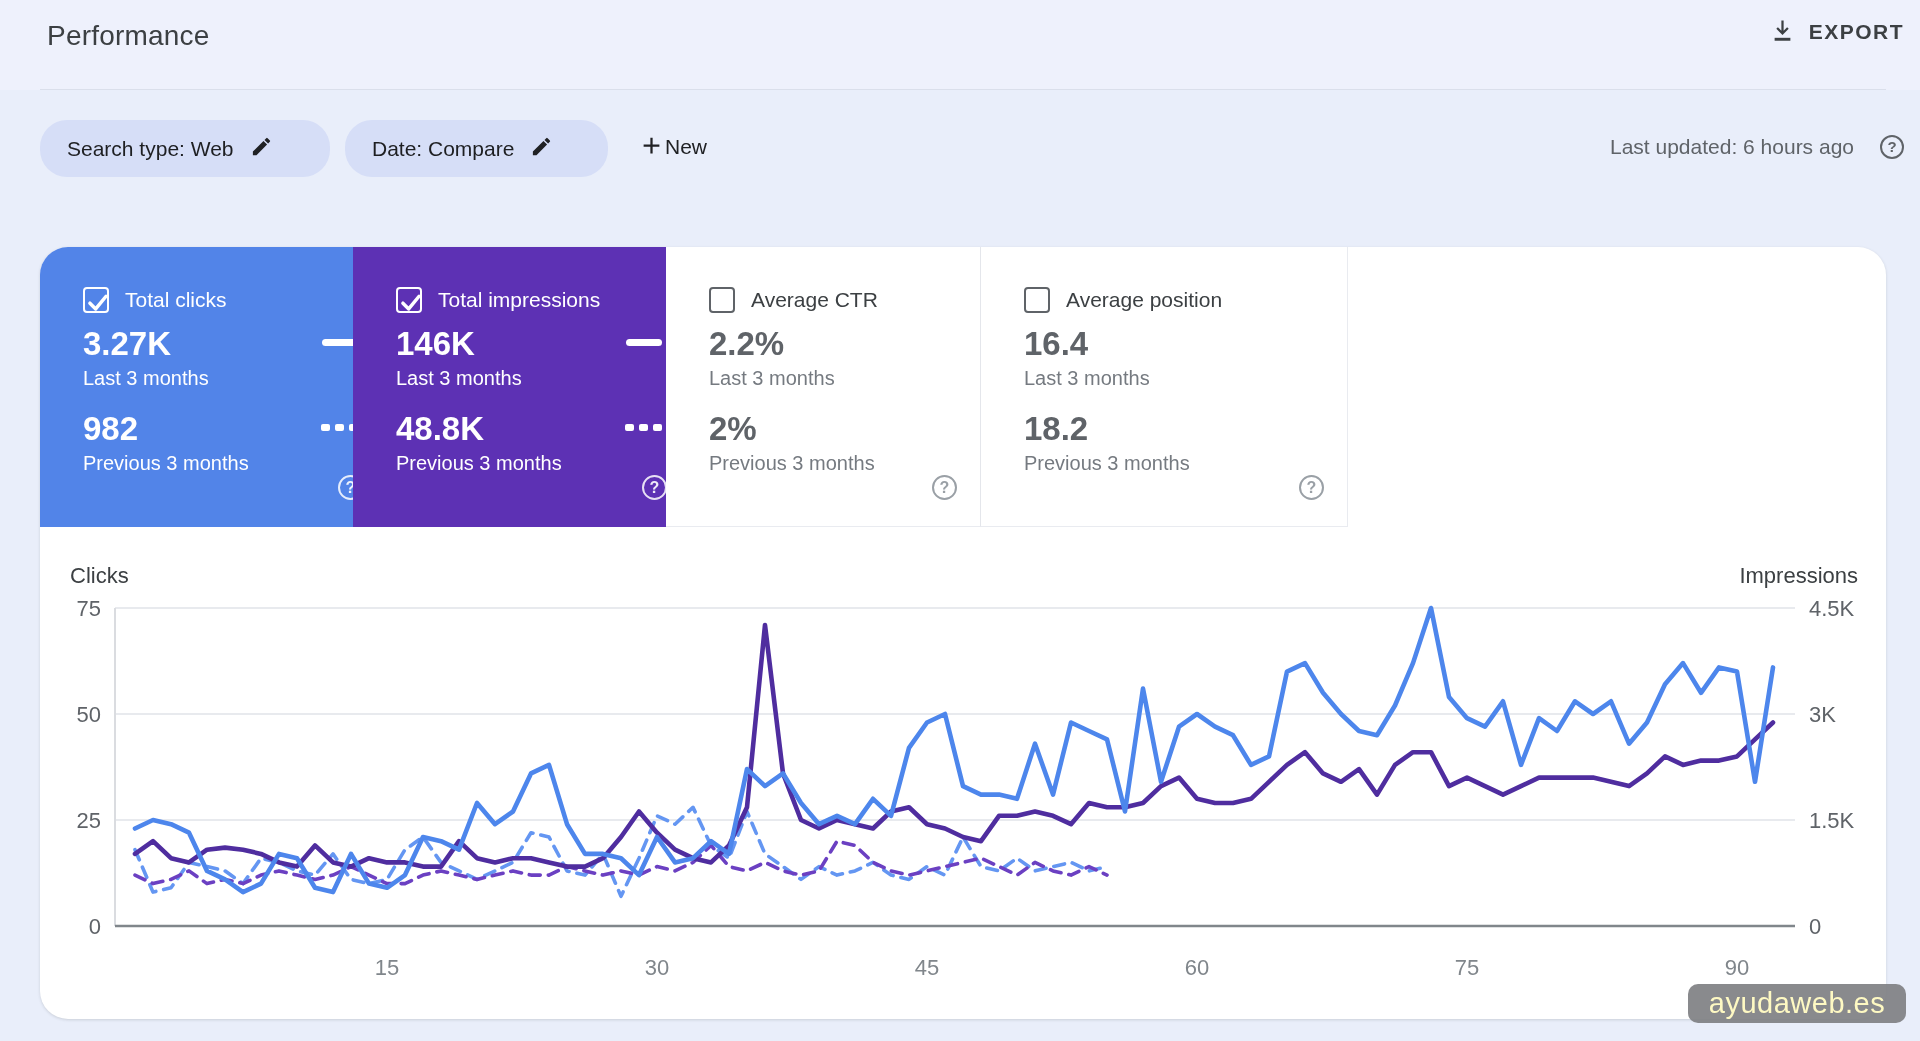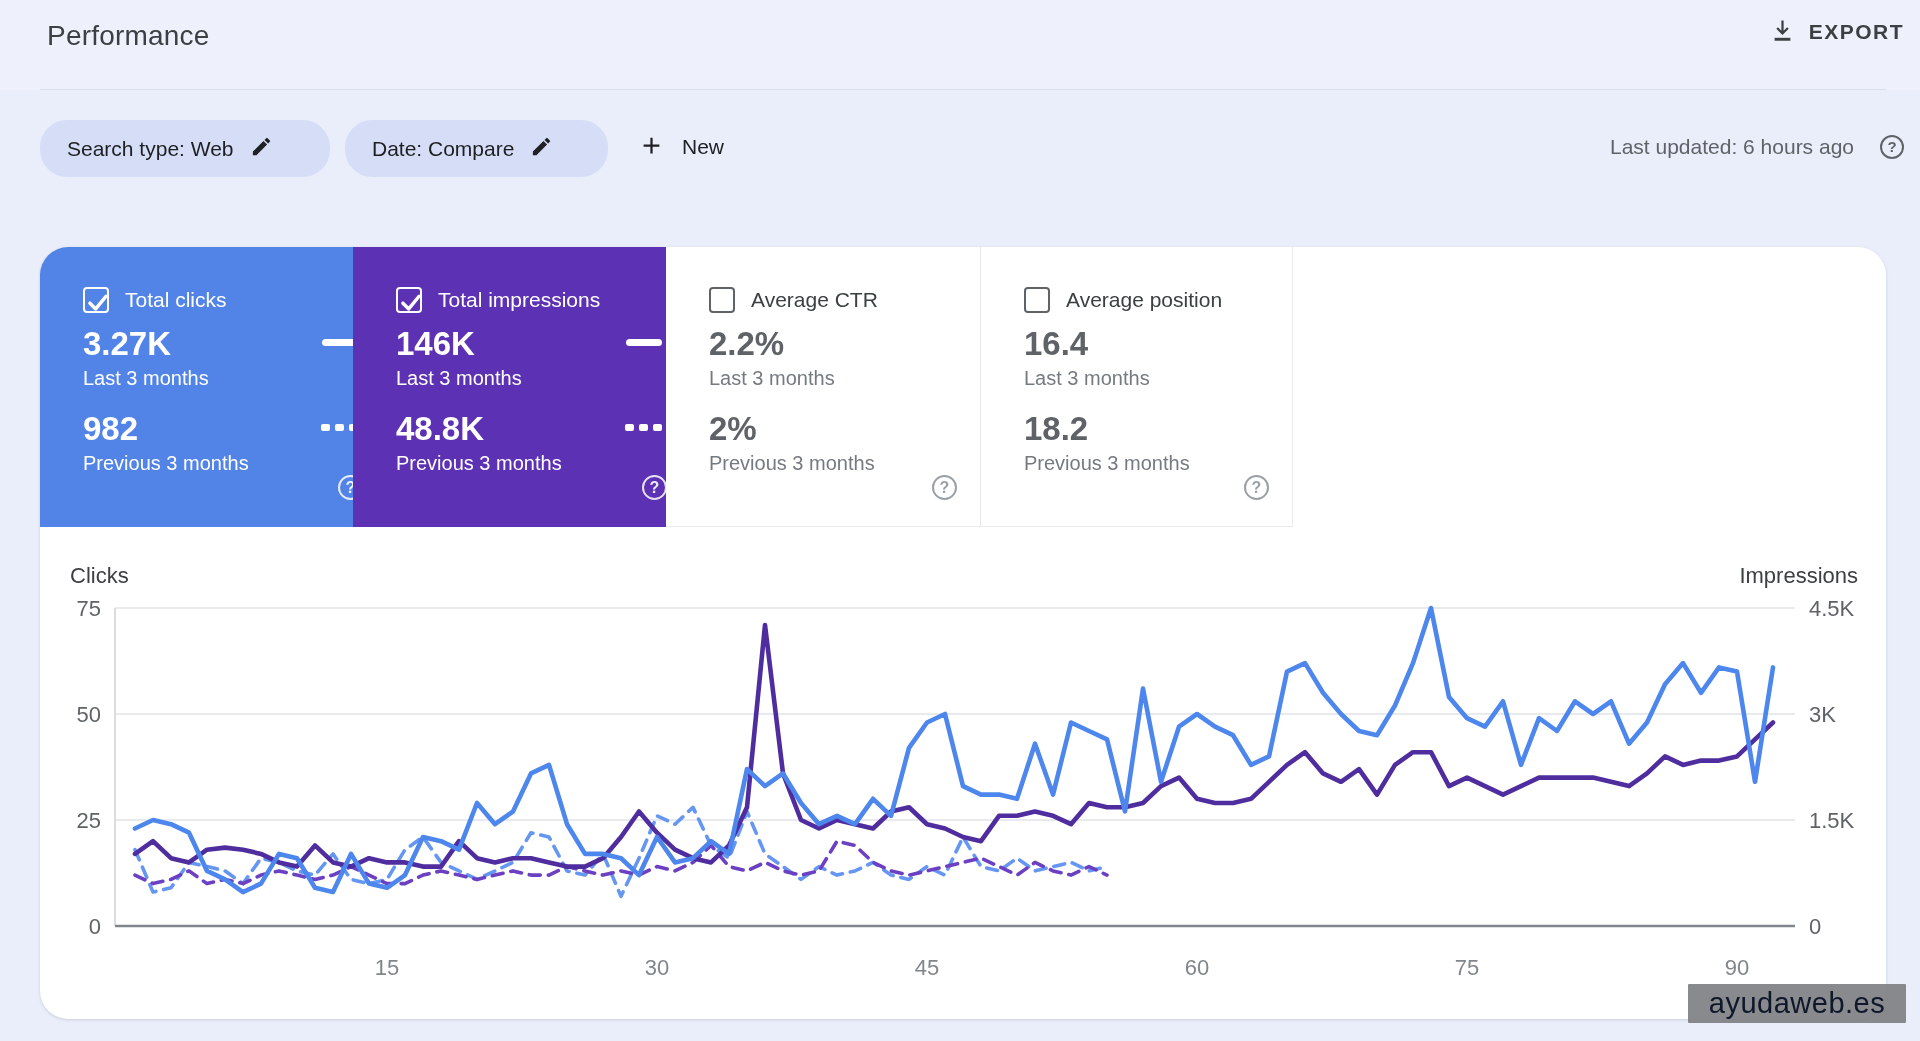--- a/index.html
+++ b/index.html
@@ -18,38 +18,38 @@
   .export-btn .lbl { font-size:21px; font-weight:600; letter-spacing:1.5px; color:#3c4043; }
   .header-divider { position:absolute; left:40px; top:89px; width:1846px; height:1px; background:#dadfeb; }
 
   
   .toolbar { position:absolute; left:0; top:120px; width:1920px; height:54px; }
   .chip { position:absolute; top:0; height:57px; border-radius:27px; background:#d6def7;
     display:flex; align-items:center; gap:16px; padding:0 24px 0 27px; cursor:pointer; }
   .chip .chip-label { font-size:21px; color:#1e1f22; }
   .chip-search { left:40px; width:290px; }
   .chip-date  { left:345px; width:263px; }
-  .new-btn { position:absolute; left:638px; top:0; height:53px; display:flex; align-items:center; gap:17px;
+  .new-btn { position:absolute; left:638px; top:0; height:53px; display:flex; align-items:center; 
     background:none; border:none; cursor:pointer; font-family:inherit; }
   .new-btn .lbl { font-size:21px; color:#202124; }
   .last-updated { position:absolute; right:16px; top:0; height:53px; display:flex; align-items:center; gap:26px; }
   .last-updated .txt { font-size:21px; color:#5f6368; }
 
   
   .panel { position:absolute; left:40px; top:247px; width:1846px; height:772px; background:#ffffff;
     border-radius:28px; box-shadow:0 1px 3px rgba(60,64,67,.18); }
 
   
   .cards-row { position:absolute; left:0; top:0; width:1253px; height:280px; }
   .metric-card { position:absolute; top:0; height:280px; cursor:pointer; background:#fff;
     border-bottom:1px solid #e9ebf0; }
   .metric-card.c0 { left:0; width:346px; border-top-left-radius:28px; }
   .metric-card.c1 { left:313px; width:337px; }
   .metric-card.c2 { left:626px; width:314px; }
-  .metric-card.c3 { left:940px; width:313px; border-left:1px solid #e4e6eb; border-right:1px solid #e9ebf0; }
+  .metric-card.c3 { left:940px; width:368px; border-left:1px solid #e4e6eb; border-right:1px solid #e9ebf0; }
   .metric-card.selected { border-bottom:none; }
   .card-head { position:absolute; left:43px; top:40px; display:flex; align-items:center; gap:16px; }
   .cbx { width:26px; height:26px; border:2.5px solid #5f6368; border-radius:4px; position:relative; flex:0 0 auto; }
   .selected .cbx { border-color:#ffffff; }
   .cbx svg { position:absolute; left:-2px; top:-2px; display:none; }
   .selected .cbx svg { display:block; }
   .card-label { font-size:21px; color:#3c4043; white-space:nowrap; }
   .selected .card-label { color:#ffffff; }
   .card-value1 { position:absolute; left:43px; top:78px; font-size:33px; font-weight:bold; color:#5f6368; }
   .card-period1 { position:absolute; left:43px; top:120px; font-size:20px; color:#757a80; }
@@ -66,22 +66,22 @@
     border:2px solid #9aa0a6; color:#9aa0a6; font-size:16px; font-weight:bold;
     display:flex; align-items:center; justify-content:center; }
   .selected .help-badge { border-color:rgba(255,255,255,.85); color:rgba(255,255,255,.9); }
 
   
   .chart-wrap { position:absolute; left:0; top:280px; width:1846px; height:492px; }
   .chart-wrap svg { display:block; }
 
   
   .watermark { position:absolute; left:1688px; top:984px; width:218px; height:39px;
-    background:rgba(128,129,132,.93); color:#0f172a; font-size:29px;
-    display:flex; align-items:center; justify-content:center; border-radius:1px; letter-spacing:.5px; }
+    background:rgba(128,129,132,.93); color:#fef9c3; font-size:29px;
+    display:flex; align-items:center; justify-content:center; border-radius:10px; letter-spacing:.5px; }
 
   .qmark { width:24px; height:24px; border-radius:50%; border:2px solid #5f6368; color:#5f6368;
     font-size:15px; font-weight:bold; display:flex; align-items:center; justify-content:center; }
 </style>
 </head>
 <body>
 
 <div class="header-strip"></div>
 <div class="page-title">Performance</div>
 <button class="export-btn">

